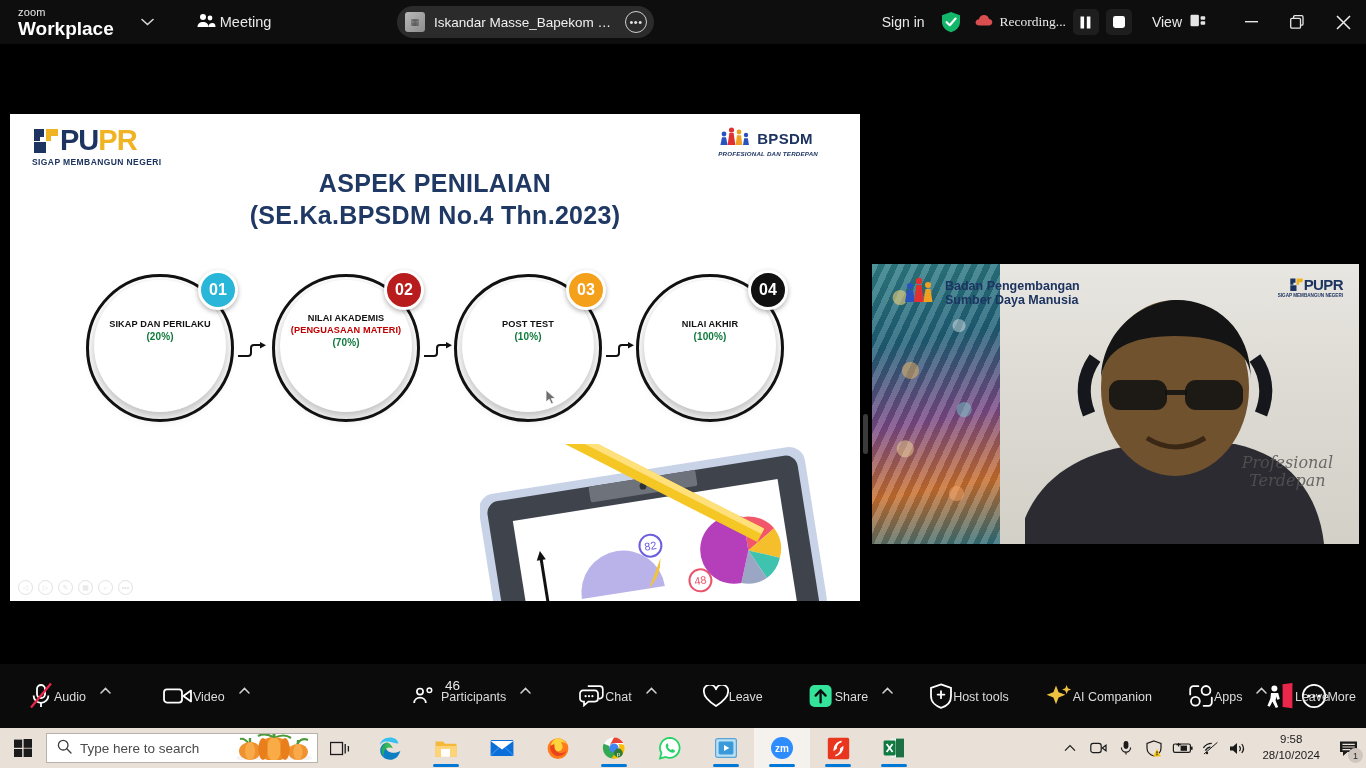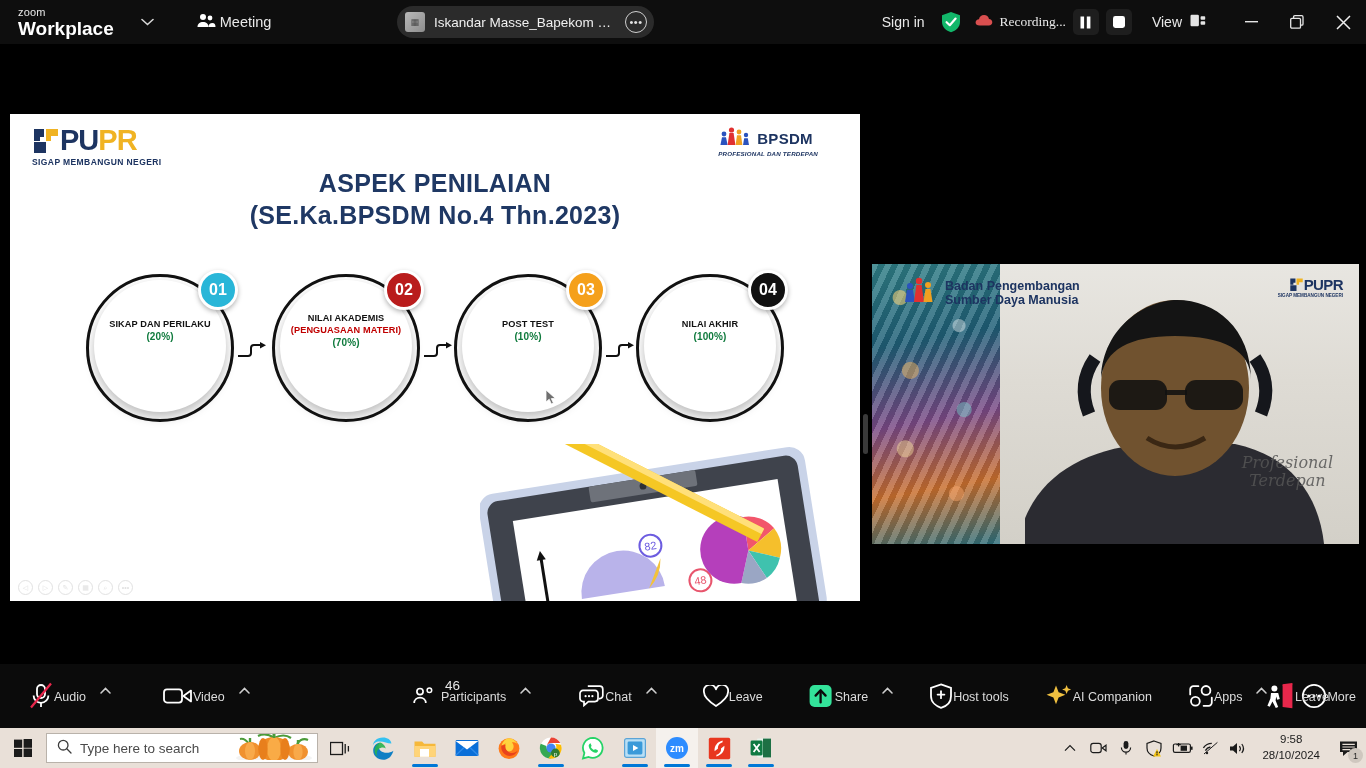--- a/index.html
+++ b/index.html
@@ -200,21 +200,21 @@
   }
   .tb-search .mag { margin: 0 8px 0 10px; }
   .tb-search input, .tb-search .ph {
     border: 0; outline: 0; font-size: 13.5px; color: #4a4a4a;
     font-family: "Liberation Sans", sans-serif; background: transparent;
   }
   .pumpkins { position: absolute; right: 4px; bottom: -2px; }
   .taskview { width: 44px; height: 40px; display: flex; align-items: center; justify-content: center; }
   .tapps { display: flex; align-items: center; height: 40px; }
   .tapp {
-    position: relative; width: 42px; height: 40px;
+    position: relative; width: 56px; height: 40px;
     display: flex; align-items: center; justify-content: center;
   }
   .tapp.active { background: rgba(255,255,255,.55); }
   .tapp .ul { position: absolute; bottom: 1px; height: 3px; width: 26px; background: #0078d7; border-radius: 2px; }
   .tray { position: absolute; right: 0; top: 0; height: 40px; display: flex; align-items: center; }
   .tray-ic { width: 28px; height: 40px; display: flex; align-items: center; justify-content: center; }
   .clock {
     display: flex; flex-direction: column; align-items: center; justify-content: center;
     height: 40px; padding: 0 10px; color: #1b1b1b; font-size: 11.5px; line-height: 1.35;
   }

